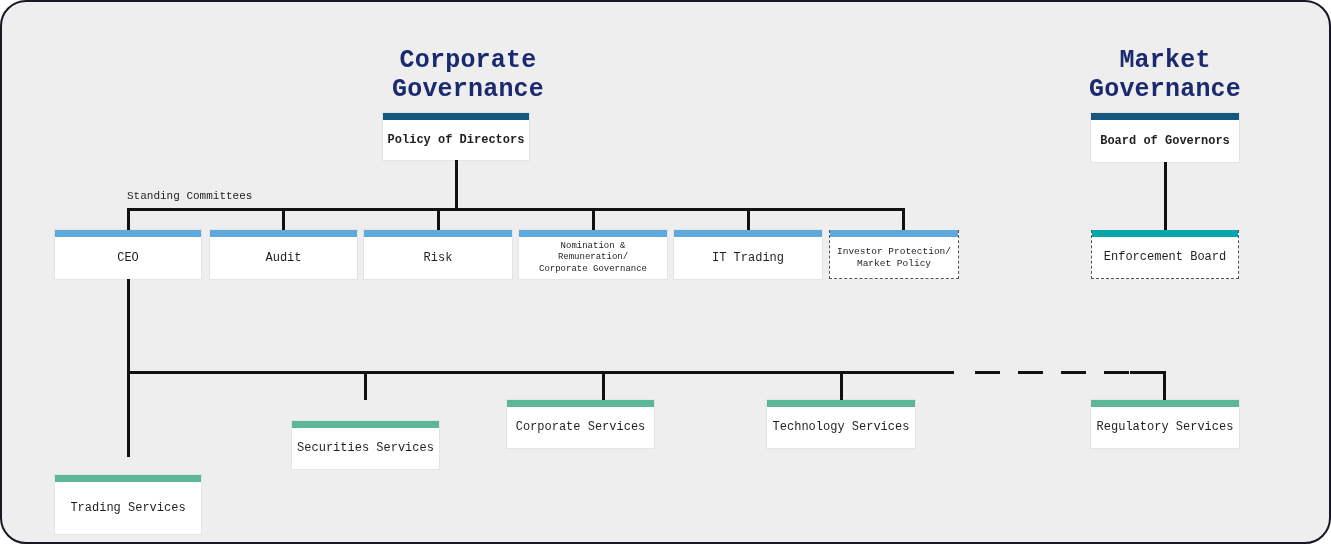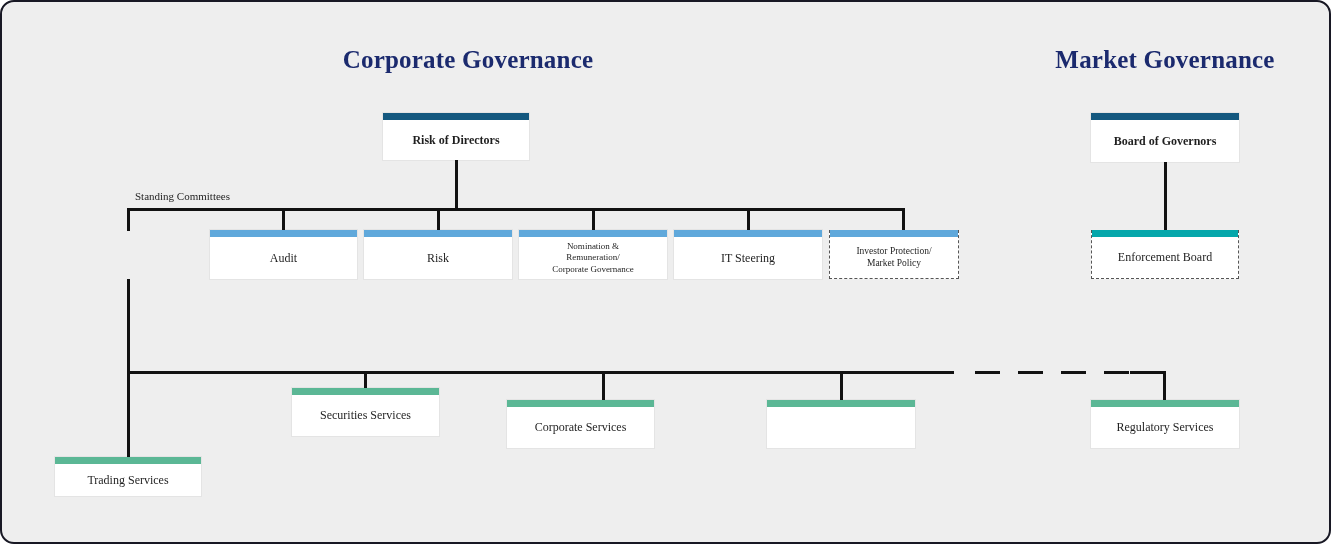--- a/index.html
+++ b/index.html
@@ -3,23 +3,23 @@
 <meta charset="utf-8">
 <style>
   html, body { margin: 0; padding: 0; background: #ffffff; }
   * { box-sizing: border-box; }
   .canvas {
     position: relative;
     width: 1331px;
     height: 544px;
     background: #eeeeee;
     border: 2px solid #181824;
-    border-radius: 14px;
+    border-radius: 26px;
     overflow: hidden;
-    font-family: Liberation Serif, serif;
+    font-family: Liberation Mono, monospace;
     color: #1f1f1f;
   }
   .section-title {
     position: absolute;
     font-size: 25px;
     font-weight: 700;
     color: #1b2a6e;
     text-align: center;
     letter-spacing: 0.2px;
   }
@@ -86,95 +86,100 @@
 
   <div class="line vline" style="left:453px; top:158px; height:50px;"></div>
   <div class="line hline" style="left:125px; top:206px; width:778px;"></div>
   <div class="line vline" style="left:125px; top:206px; height:23px;"></div>
   <div class="line vline" style="left:280px; top:206px; height:23px;"></div>
   <div class="line vline" style="left:435px; top:206px; height:23px;"></div>
   <div class="line vline" style="left:590px; top:206px; height:23px;"></div>
   <div class="line vline" style="left:745px; top:206px; height:23px;"></div>
   <div class="line vline" style="left:900px; top:206px; height:23px;"></div>
 
-  <div class="annotation" style="left:133px; top:188px;">Standing Committees</div>
+  <div class="annotation" style="left:125px; top:188px;">Standing Committees</div>
 
   <div class="line vline" style="left:125px; top:277px; height:178px;"></div>
   <div class="line hline" style="left:125px; top:369px; width:827px;"></div>
   <div class="line vline" style="left:362px; top:369px; height:29px;"></div>
   <div class="line vline" style="left:600px; top:369px; height:29px;"></div>
   <div class="line vline" style="left:838px; top:369px; height:29px;"></div>
 
   <div class="dashline" style="left:973px; top:369px; width:155px;"></div>
   <div class="line hline" style="left:1128px; top:369px; width:36px;"></div>
   <div class="line vline" style="left:1161px; top:369px; height:31px;"></div>
 
   <div class="line vline" style="left:1162px; top:160px; height:68px;"></div>
 
   <div class="node board" style="left:381px; top:111px; width:146px; height:47px;">
     <div class="bar bar-darkblue"></div>
-    <div class="node-label">Risk of Directors</div>
+    <div class="node-label">Policy of Directors</div>
   </div>
 
   <div class="node board" style="left:1089px; top:111px; width:148px; height:49px;">
     <div class="bar bar-darkblue"></div>
     <div class="node-label">Board of Governors</div>
   </div>
 
+  <div class="node" style="left:53px; top:228px; width:146px; height:49px;">
+    <div class="bar bar-lightblue"></div>
+    <div class="node-label">CEO</div>
+  </div>
 
   <div class="node" style="left:362px; top:228px; width:148px; height:49px;">
     <div class="bar bar-lightblue"></div>
     <div class="node-label">Risk</div>
   </div>
 
   <div class="node" style="left:208px; top:228px; width:147px; height:49px;">
     <div class="bar bar-lightblue"></div>
     <div class="node-label">Audit</div>
   </div>
 
   <div class="node small-text" style="left:517px; top:228px; width:148px; height:49px;">
     <div class="bar bar-lightblue"></div>
     <div class="node-label">Nomination &amp;
 Remuneration/
 Corporate Governance</div>
   </div>
 
   <div class="node" style="left:672px; top:228px; width:148px; height:49px;">
     <div class="bar bar-lightblue"></div>
-    <div class="node-label">IT Steering</div>
+    <div class="node-label">IT Trading</div>
   </div>
 
   <div class="node dashed mid-text" style="left:827px; top:228px; width:130px; height:49px;">
     <div class="bar bar-lightblue"></div>
     <div class="node-label">Investor Protection/
 Market Policy</div>
   </div>
 
   <div class="node dashed" style="left:1089px; top:228px; width:148px; height:49px;">
     <div class="bar bar-teal"></div>
     <div class="node-label">Enforcement Board</div>
   </div>
 
-  <div class="node" style="left:290px; top:386px; width:147px; height:48px;">
+  <div class="node" style="left:290px; top:419px; width:147px; height:48px;">
     <div class="bar bar-green"></div>
     <div class="node-label">Securities Services</div>
   </div>
 
   <div class="node" style="left:505px; top:398px; width:147px; height:48px;">
     <div class="bar bar-green"></div>
     <div class="node-label">Corporate Services</div>
   </div>
 
   <div class="node" style="left:765px; top:398px; width:148px; height:48px;">
     <div class="bar bar-green"></div>
+    <div class="node-label">Technology Services</div>
   </div>
 
   <div class="node" style="left:1089px; top:398px; width:148px; height:48px;">
     <div class="bar bar-green"></div>
     <div class="node-label">Regulatory Services</div>
   </div>
 
-  <div class="node" style="left:53px; top:455px; width:146px; height:39px;">
+  <div class="node" style="left:53px; top:473px; width:146px; height:59px;">
     <div class="bar bar-green"></div>
     <div class="node-label">Trading Services</div>
   </div>
 
 </div>
 
 </body></html>

